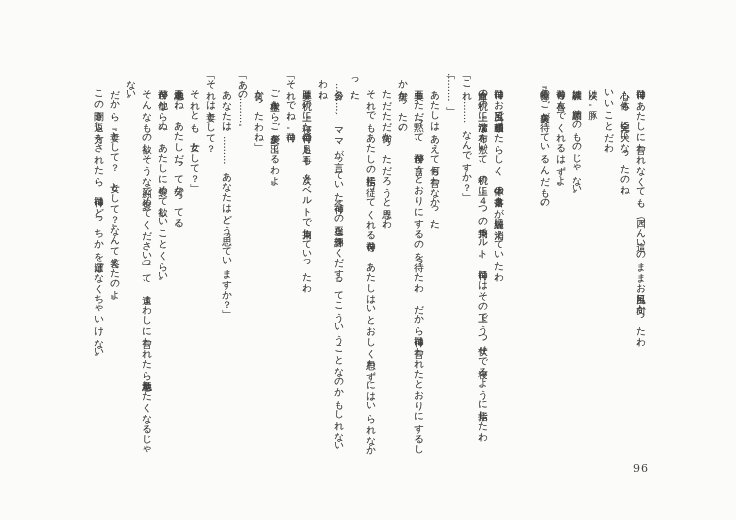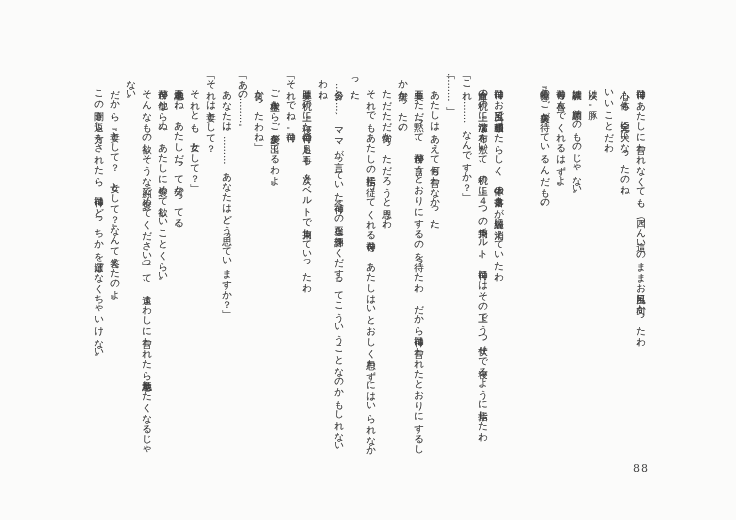--- a/index.html
+++ b/index.html
@@ -77,14 +77,14 @@
         <p>あなたは、………あなたはどう思っていますか？」</p>
         <p class="no-indent">「それは妻として？</p>
         <p>それとも、女として？」</p>
         <p>意地悪よね。あたしだって分かってる。</p>
         <p>伸司が他ならぬ、あたしに褒めて欲しいことくらい。</p>
         <p>そんなもの欲しそうな顔で「褒めてください」って、遠まわしに言われたら意地悪したくなるじゃない。</p>
         <p>だから、『妻として？　女として？』なんて答えたのよ。</p>
         <p>この聞き返し方をされたら、伸司はどっちかを選ばなくちゃいけない。</p>
       </section>
   </div>
-  <div class="page-number">88</div>
+  <div class="page-number">96</div>
 </div>
 
 </body></html>

